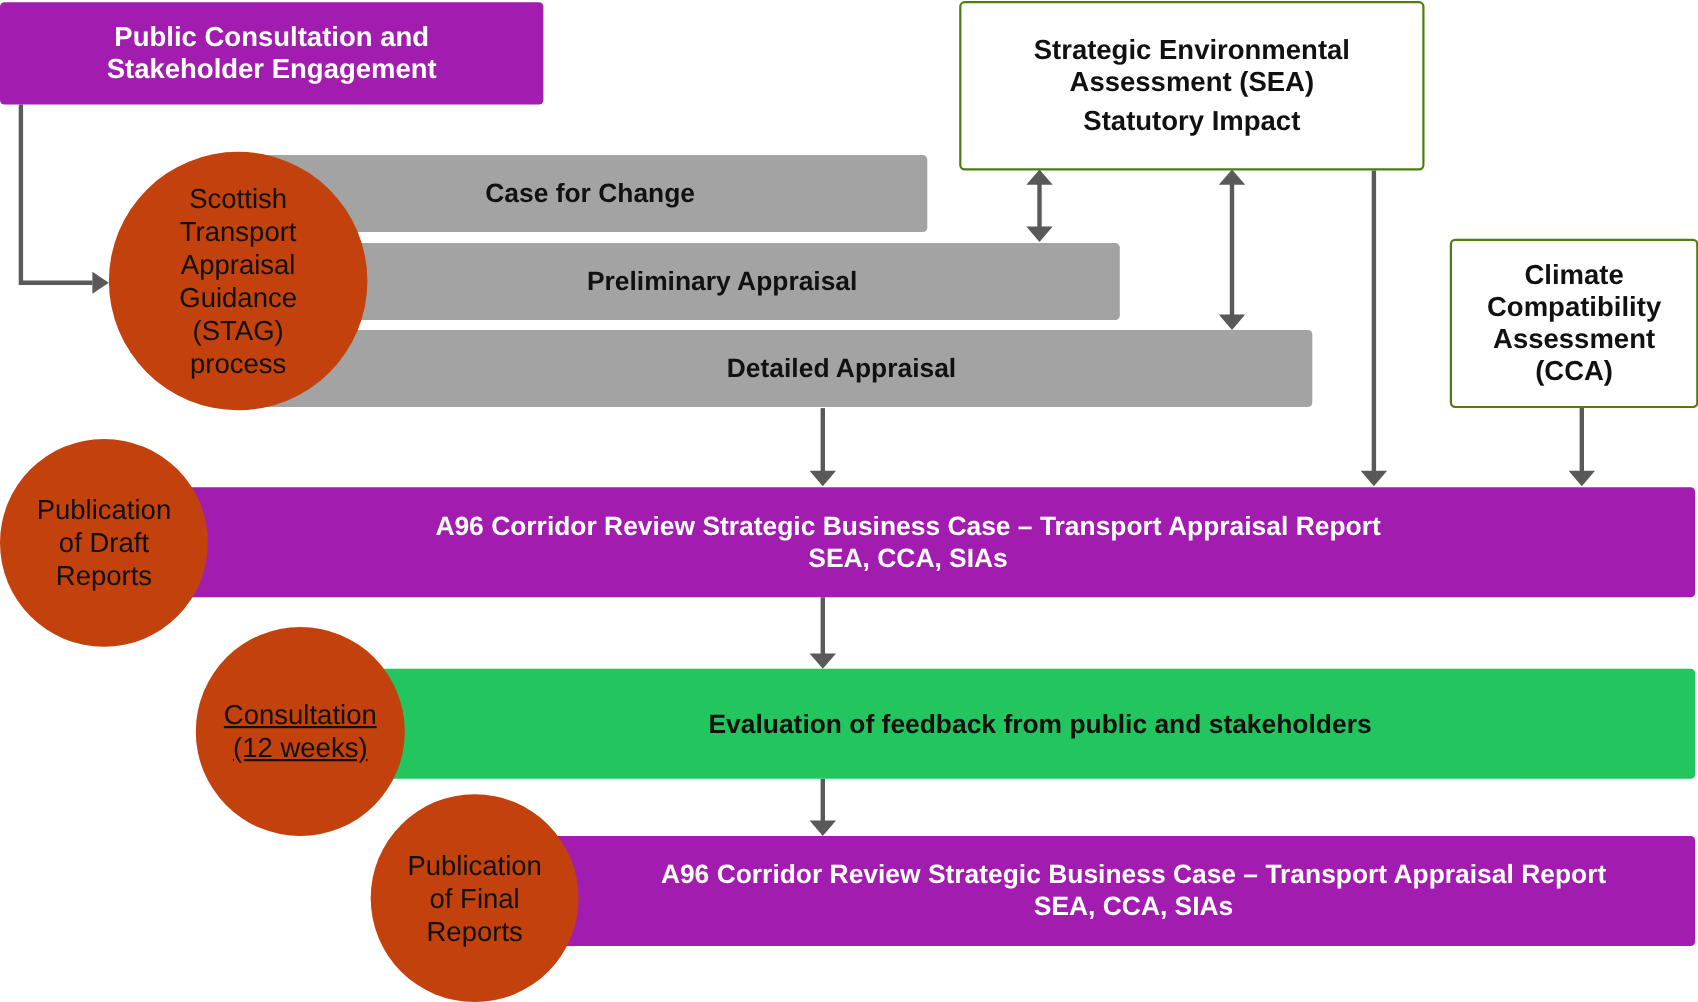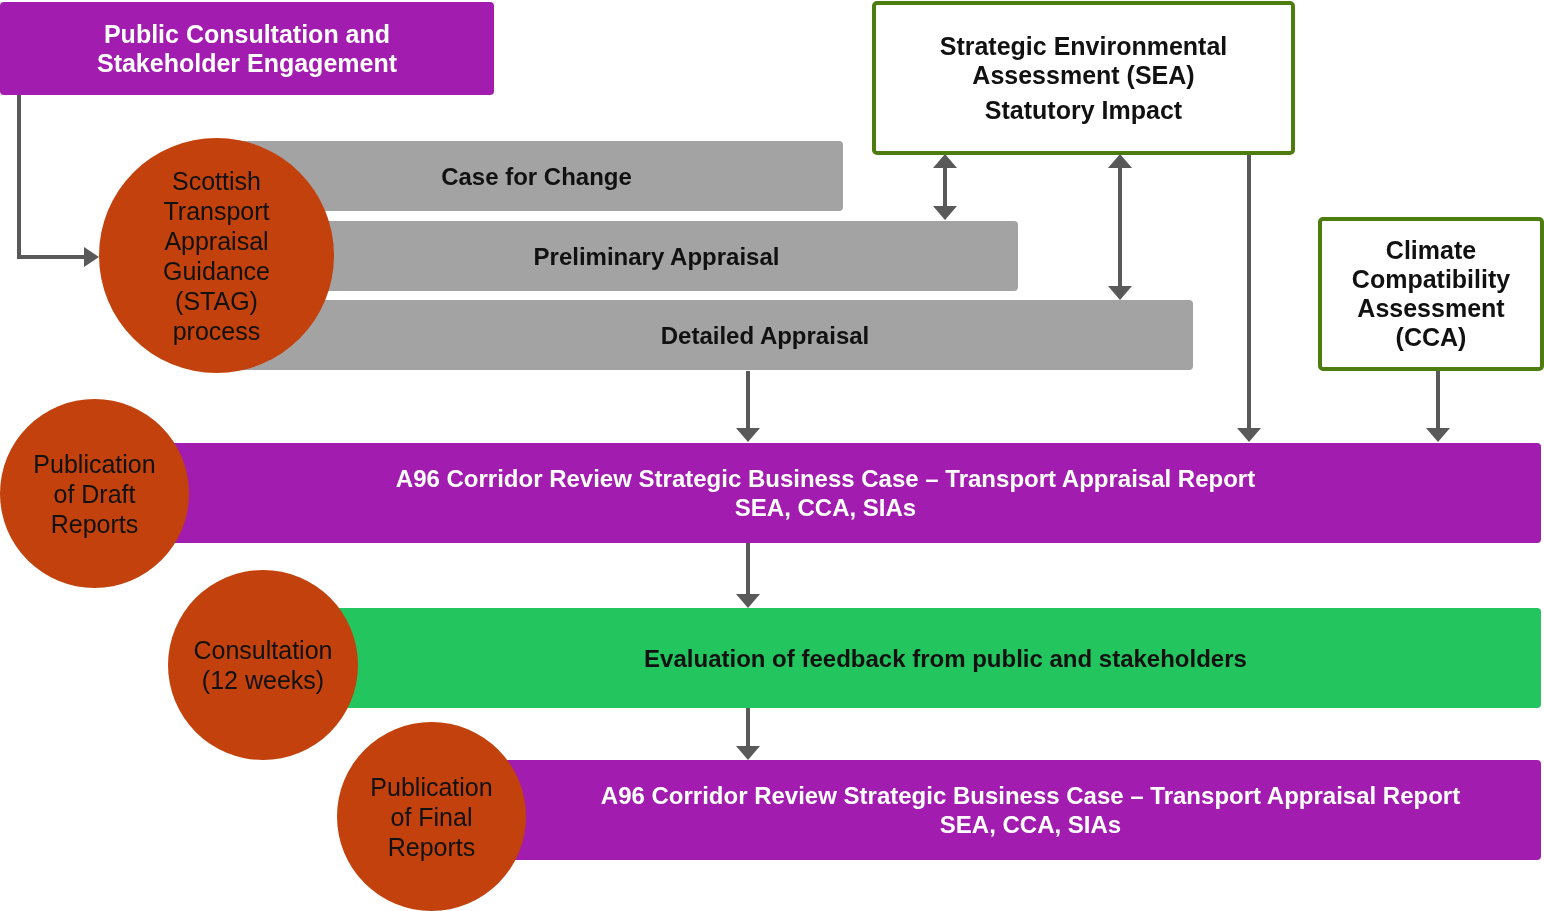--- a/index.html
+++ b/index.html
@@ -1,21 +1,21 @@
 <!DOCTYPE html>
 <html><head>
 <meta charset="utf-8">
 <style>
   html, body { margin:0; padding:0; background:#ffffff; }
   body { width:1544px; height:911px; position:relative; overflow:hidden; font-family:"Liberation Sans", sans-serif; }
   .abs { position:absolute; box-sizing:border-box; }
   .navy { background:#a21caf; color:#ffffff; }
   .green { background:#a3a3a3; color:#111111; }
   .blue { background:#22c55e; color:#111111; }
-  .outline { background:#ffffff; border:4px solid #4d7c0f; color:#111111; border-radius:5px; }
+  .outline { background:#ffffff; border:2px solid #4d7c0f; color:#111111; border-radius:5px; }
   .center { display:flex; flex-direction:column; align-items:center; justify-content:center; text-align:center; }
   .bold { font-weight:bold; }
   .circle { border-radius:50%; background:#c2410c; color:#111111; display:flex; align-items:center; justify-content:center; text-align:center; font-size:25px; line-height:30px; }
   svg.arrows { position:absolute; left:0; top:0; }
   .t24 { font-size:24px; line-height:29px; }
   .t25 { font-size:25px; line-height:29px; }
 </style>
 </head>
 <body>
 
@@ -104,21 +104,21 @@
   <div>
     <div>Publication</div>
     <div>of Draft</div>
     <div>Reports</div>
   </div>
 </div>
 
 <div class="abs blue center bold t24" style="left:300px;top:608px;width:1241px;height:100px;border-radius:0 4px 4px 0;">
   <div style="margin-left:50px;">Evaluation of feedback from public and stakeholders</div>
 </div>
-<div class="abs circle" style="left:168px;top:570px;width:190px;height:190px;">
+<div class="abs circle" style="left:178px;top:570px;width:190px;height:190px;text-decoration:underline;">
   <div>
     <div>Consultation</div>
     <div>(12 weeks)</div>
   </div>
 </div>
 
 <div class="abs navy center bold t24" style="left:470px;top:760px;width:1071px;height:100px;border-radius:0 4px 4px 0;">
   <div style="margin-left:50px;">A96 Corridor Review Strategic Business Case – Transport Appraisal Report</div>
   <div style="margin-left:50px;">SEA, CCA, SIAs</div>
 </div>

